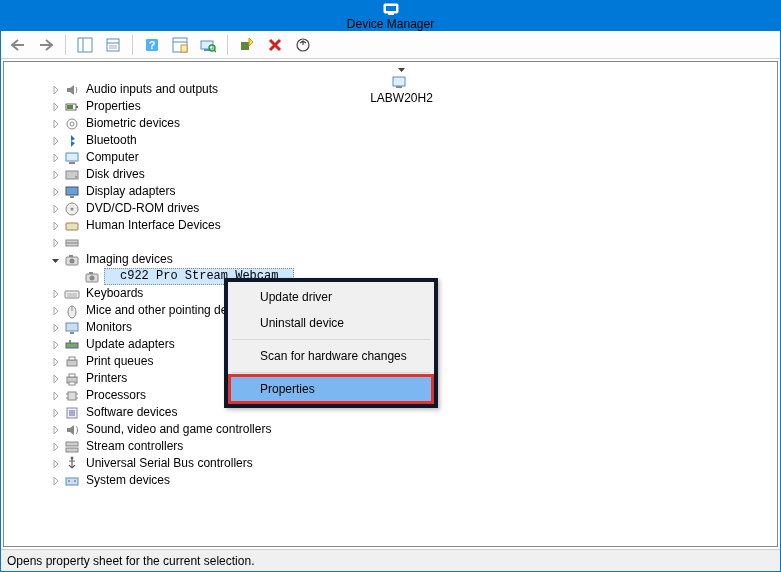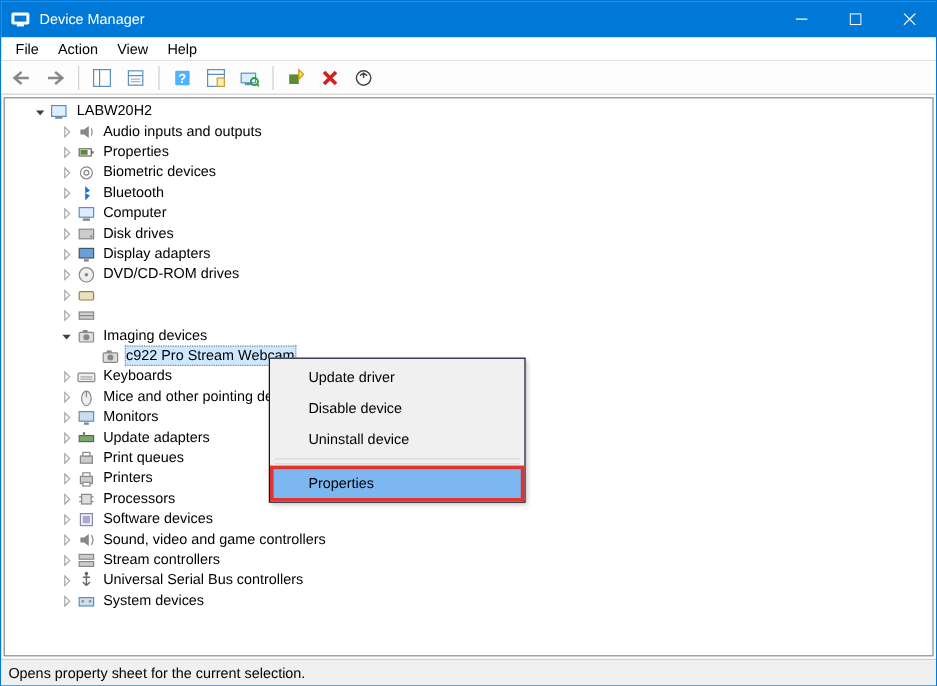--- a/index.html
+++ b/index.html
@@ -1,41 +1,41 @@
 <!DOCTYPE html>
 <html><head>
 <meta charset="utf-8">
 <style>
   * { box-sizing: border-box; margin: 0; padding: 0; font-family: "Segoe UI", Tahoma, sans-serif; }
   html, body { width: 781px; height: 572px; overflow: hidden; background: #fff; }
   .window { width: 781px; height: 572px; border: 1px solid #0078d7; display: flex; flex-direction: column; background: #fff; }
-  .titlebar { height: 30px; background: #0078d7; color: #ffffff; display: flex; align-items: center; }
+  .titlebar { height: 30px; background: #0078d7; color: #000000; display: flex; align-items: center; flex-direction: column; }
   .titlebar .app-icon { width: 16px; height: 16px; margin: 0 8px; }
   .titlebar .title { font-size: 12px; flex: 1; }
   .titlebar .btns { display: flex; height: 100%; }
   .titlebar .btn { width: 45px; height: 100%; display: flex; align-items: center; justify-content: center; color: #fff; }
   .menubar { height: 20px; display: flex; align-items: center; padding: 0 4px; font-size: 12px; border-bottom: 1px solid #e0e0e0; }
   .menubar .mitem { padding: 2px 8px; cursor: default; }
   .toolbar { height: 28px; display: flex; align-items: center; padding: 2px 6px; gap: 6px; border-bottom: 1px solid #d0d0d0; background: #fdfdfd; }
   .toolbar .tbtn { width: 22px; height: 22px; display: flex; align-items: center; justify-content: center; border: 1px solid transparent; }
   .toolbar .sep { width: 1px; height: 20px; background: #d0d0d0; margin: 0 2px; }
   .tree-wrap { flex: 1; border: 1px solid #828790; margin: 2px; background: #fff; overflow: hidden; position: relative; font-size: 12px; }
   .tree { padding: 2px 0 0 4px; }
   .node { display: flex; align-items: center; height: 17px; line-height: 17px; white-space: nowrap; }
   .node .expander { width: 16px; height: 16px; display: flex; align-items: center; justify-content: center; color: #a6a6a6; cursor: default; }
   .node .expander.open { color: #404040; }
   .node .devicon { width: 16px; height: 16px; margin-right: 4px; flex-shrink: 0; }
   .node .label { padding: 0 2px; }
-  .node.selected .label { background: #cde8ff; border: 1px dotted #888; padding: 0 0; line-height: 15px; }
-  .context-menu { position: absolute; top: 216px; left: 220px; width: 214px; background: #f0f0f0; border: 1px solid #0f172a; box-shadow: 2px 2px 4px rgba(0,0,0,0.25); padding: 2px; font-size: 12px; }
+  .node.selected .label { background: #cde8ff; border: 1px dotted #888; padding: 0 15px; line-height: 15px; font-family: Liberation Mono, monospace; }
+  .context-menu { position: absolute; top: 216px; left: 220px; width: 214px; background: #f0f0f0; border: 4px solid #0f172a; box-shadow: 2px 2px 4px rgba(0,0,0,0.25); padding: 2px; font-size: 12px; }
   .context-menu .cmitem { padding: 6px 10px 6px 30px; cursor: default; }
   .context-menu .cmsep { height: 1px; background: #d7d7d7; margin: 3px 2px; }
   .context-menu .cmitem.highlight { background: #7cb7f2; font-weight: 400; outline: 3px solid #e2342c; outline-offset: -1px; }
   .statusbar { height: 22px; border-top: 1px solid #d0d0d0; font-size: 12px; padding: 2px 6px; display: flex; align-items: center; background: #f0f0f0; }
-  .indent1 { margin-left: 18px; }
+  .indent1 { margin-left: 18px; flex-direction: column; }
   .indent2 { margin-left: 40px; }
   .indent3 { margin-left: 60px; }
 </style>
 </head>
 <body>
 
 <div class="window">
 
   <div class="titlebar">
     <span class="app-icon">
@@ -58,26 +58,20 @@
           </svg>
         </div>
       <div class="btn close">
           <svg width="10" height="10" viewBox="0 0 10 10">
             <path d="M0 0 L10 10 M10 0 L0 10" stroke="#fff" stroke-width="1"></path>
           </svg>
         </div>
     </div>
   </div>
 
-  <div class="menubar">
-    <span class="mitem">File</span>
-    <span class="mitem">Action</span>
-    <span class="mitem">View</span>
-    <span class="mitem">Help</span>
-  </div>
 
   <div class="toolbar">
     <div class="tbtn">
         <svg width="16" height="14" viewBox="0 0 16 14">
           <path d="M8 2 L2 7 L8 12 M2 7 H14" fill="none" stroke="#888" stroke-width="2"></path>
         </svg>
       </div>
     <div class="tbtn">
         <svg width="16" height="14" viewBox="0 0 16 14">
           <path d="M8 2 L14 7 L8 12 M14 7 H2" fill="none" stroke="#888" stroke-width="2"></path>
@@ -252,20 +246,21 @@
         </div>
         <div class="node indent2">
           <span class="expander ">
             <svg width="10" height="10" viewBox="0 0 10 10">
               <path d="M3 1 L7 5 L3 9 Z" fill="none" stroke="#a6a6a6"></path>
             </svg>
           </span>
           <span class="devicon"><svg viewBox="0 0 16 16">
               <rect x="2" y="5" width="12" height="7" rx="1" fill="#e8e0c0" stroke="#a08040"></rect>
             </svg></span>
+          <span class="label">Human Interface Devices</span>
         </div>
         <div class="node indent2">
           <span class="expander ">
             <svg width="10" height="10" viewBox="0 0 10 10">
               <path d="M3 1 L7 5 L3 9 Z" fill="none" stroke="#a6a6a6"></path>
             </svg>
           </span>
           <span class="devicon"><svg viewBox="0 0 16 16">
               <rect x="2" y="5" width="12" height="6" fill="#d0d0d0" stroke="#888"></rect>
               <line x1="2" y1="8" x2="14" y2="8" stroke="#888"></line>
@@ -440,23 +435,23 @@
               <rect x="2" y="5" width="12" height="7" fill="#cde" stroke="#5a8fbf"></rect>
               <circle cx="5" cy="8" r="1" fill="#888"></circle>
               <circle cx="11" cy="8" r="1" fill="#888"></circle>
             </svg></span>
           <span class="label">System devices</span>
         </div>
       </div>
 
     <div class="context-menu">
       <div class="cmitem">Update driver</div>
-      <div class="cmitem">Disable device</div>
       <div class="cmitem">Uninstall device</div>
       <div class="cmsep"></div>
+      <div class="cmitem">Scan for hardware changes</div>
       <div class="cmsep"></div>
       <div class="cmitem highlight">Properties</div>
     </div>
   </div>
 
   <div class="statusbar">
     <span>Opens property sheet for the current selection.</span>
   </div>
 
 </div>

